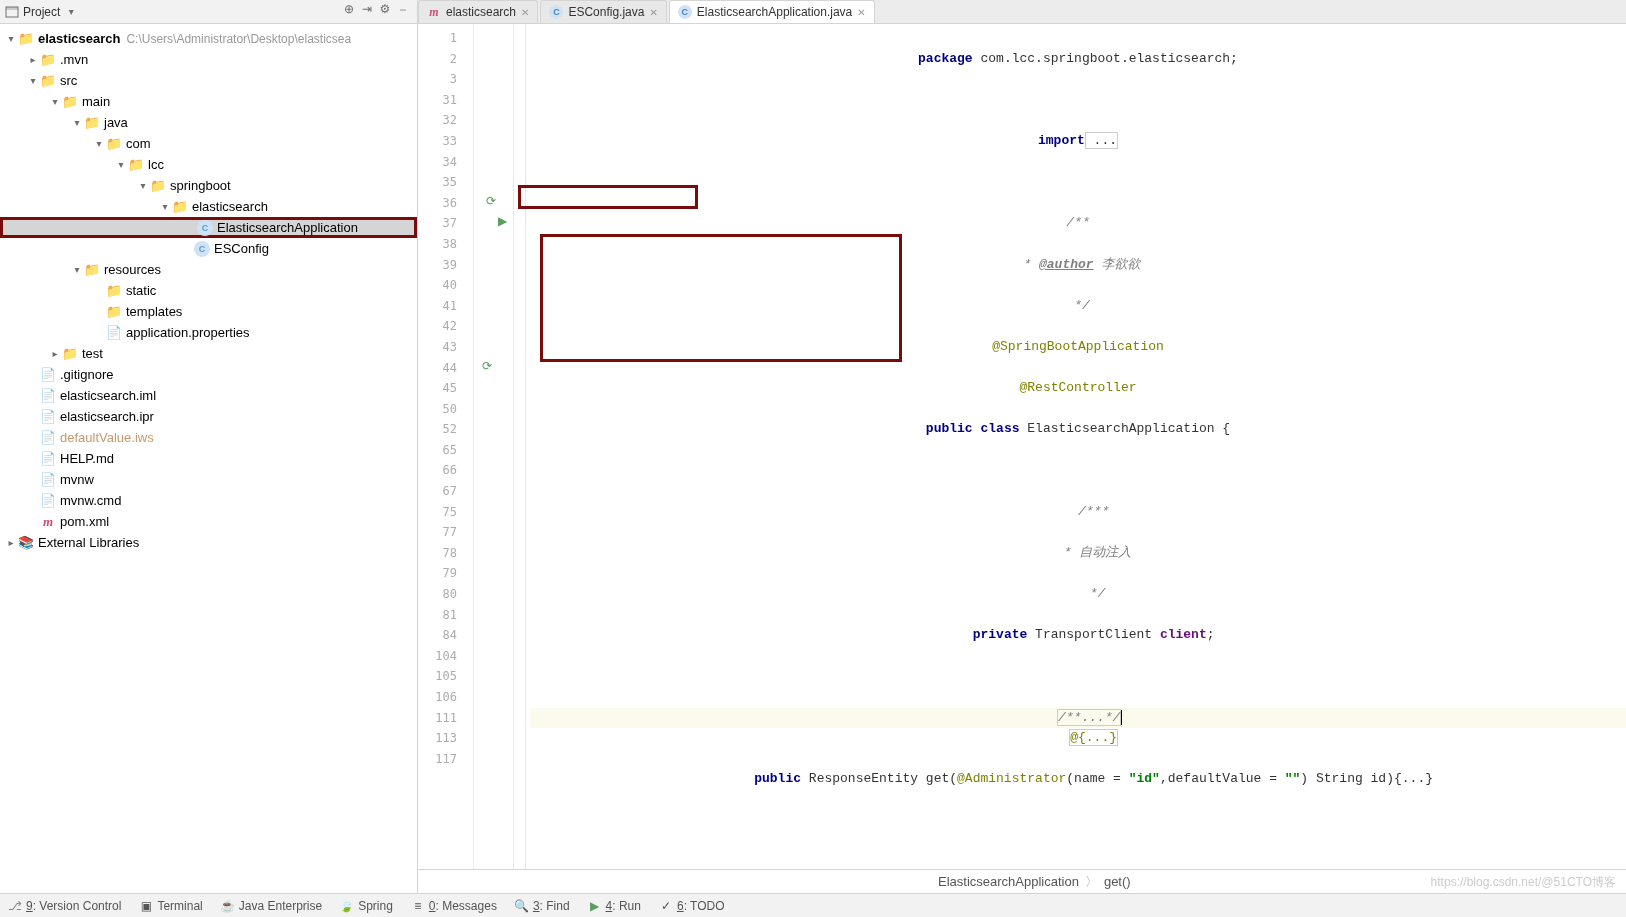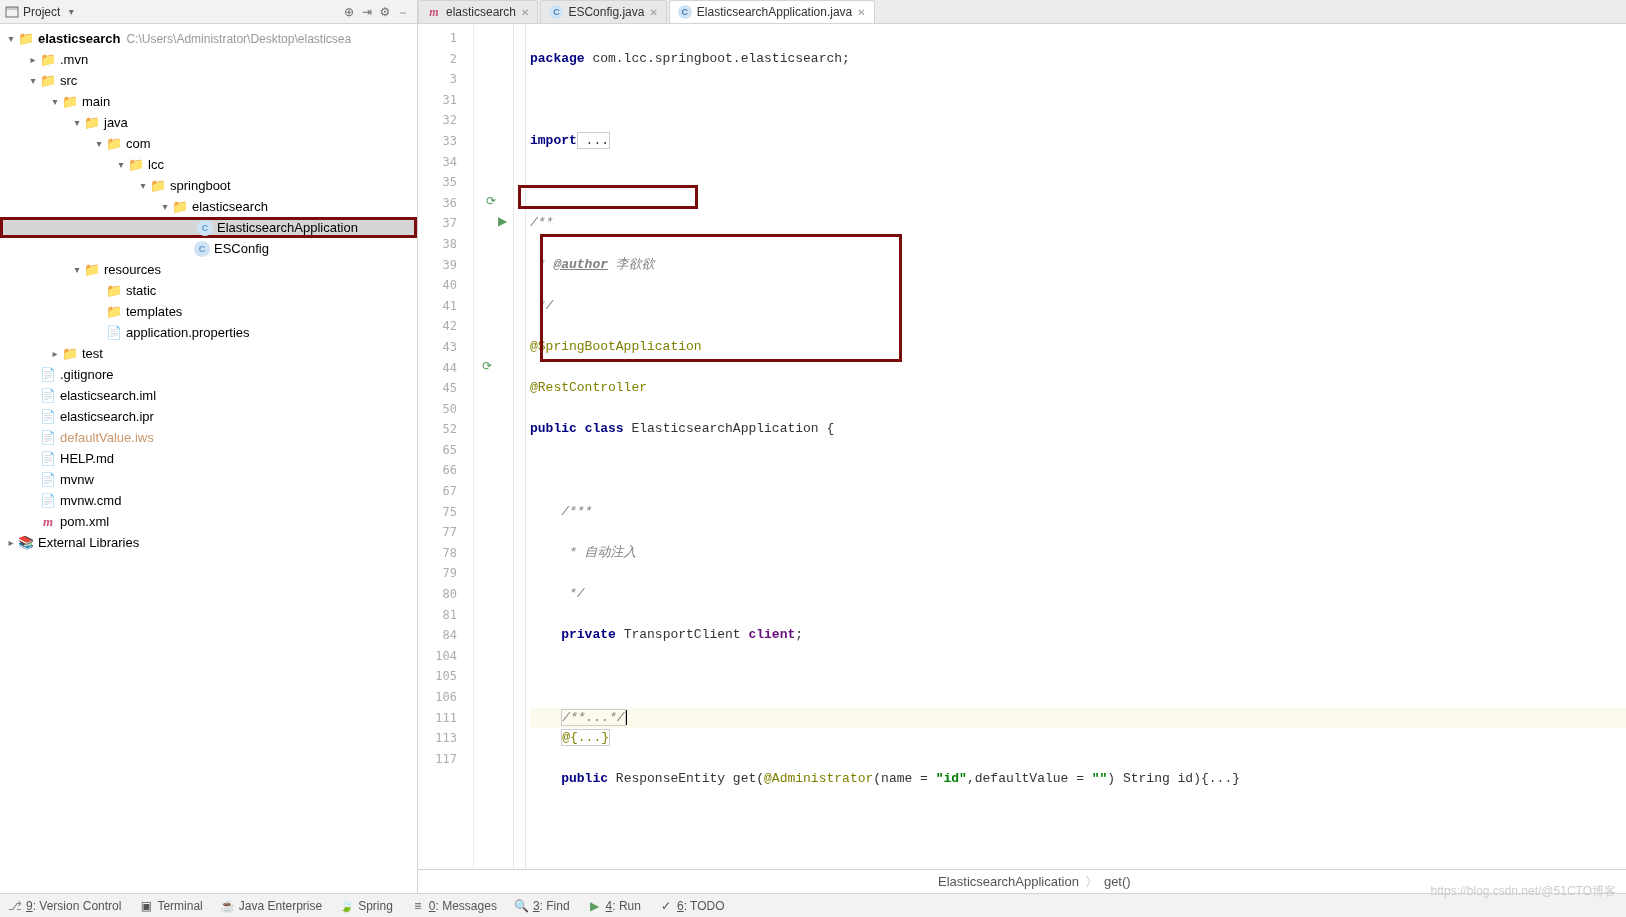--- a/index.html
+++ b/index.html
@@ -1,20 +1,20 @@
 <!DOCTYPE html>
 <html><head>
   <meta charset="utf-8">
   <style>
     * { box-sizing: border-box; margin: 0; padding: 0; }
     body { font-family: "Segoe UI", Tahoma, sans-serif; font-size: 12px; color: #333; background: #fff; overflow: hidden; }
     .app { display: flex; flex-direction: column; height: 917px; width: 1626px; }
     .main { display: flex; flex: 1; overflow: hidden; }
     .sidebar { width: 418px; border-right: 1px solid #d4d4d4; display: flex; flex-direction: column; background: #fff; }
-    .sidebar-header { height: 24px; display: flex; align-items: center; padding: 0 5px; border-bottom: 1px solid #d4d4d4; background: #f2f2f2; }
+    .sidebar-header { height: 24px; display: flex; padding: 0 5px; border-bottom: 1px solid #d4d4d4; background: #f2f2f2; }
     .sidebar-header .title { display: flex; align-items: center; gap: 4px; }
     .sidebar-header .spacer { flex: 1; }
     .sidebar-header .icon-btn { width: 18px; height: 18px; display: flex; align-items: center; justify-content: center; color: #6e6e6e; cursor: pointer; }
     .tree { flex: 1; overflow: auto; padding-top: 4px; font-size: 13px; }
     .tree-row { display: flex; align-items: center; height: 21px; padding-left: 4px; white-space: nowrap; }
     .tree-row.selected { background: #d5d5d5; }
     .tree-row.highlight-box { border: 3px solid #7a0b0b; }
     .arrow { width: 14px; display: inline-flex; justify-content: center; color: #6e6e6e; font-size: 10px; }
     .node-icon { width: 16px; height: 16px; display: inline-flex; align-items: center; justify-content: center; margin-right: 4px; }
     .folder { color: #b7a56f; }
@@ -34,39 +34,39 @@
     .tab .close { color: #999; font-size: 10px; }
     .tab-icon { width: 14px; height: 14px; display: inline-flex; align-items: center; justify-content: center; }
     .m-icon { color: #c94f7c; font-style: italic; font-weight: bold; font-family: serif;}
     .c-icon { background:#cfe3f5; color:#4a84bd; border-radius:50%; width:14px; height:14px; font-size:9px; font-weight:bold; display:flex; align-items:center; justify-content:center;}
     
     .code-area { flex: 1; display: flex; overflow: hidden; position: relative; }
     .gutter { width: 56px; background: #fff; border-right: 1px solid #eee; text-align: right; color: #adadad; font-family: "Consolas", monospace; font-size: 12px; padding-top: 4px; }
     .gutter .ln { height: 20.6px; padding-right: 16px; line-height: 20.6px; }
     .marker-col { width: 40px; background: #fff; border-right: 1px solid #e8e8e8; position: relative; }
     .fold-col { width: 12px; background: #fff; border-right: 1px solid #e8e8e8; }
-    .code { flex: 1; font-family: "Consolas","Courier New",monospace; font-size: 13px; padding: 4px 0 0 4px; line-height: 20.6px; white-space: pre; position: relative; }
+    .code { flex: 1; font-family: "Consolas","Courier New",monospace; font-size: 13px; padding: 4px 0 0 4px; line-height: 20.6px; white-space: pre; position: relative; text-align: center; }
     .kw { color: #000080; font-weight: bold; }
     .anno { color: #808000; }
     .str { color: #008000; font-weight: bold; }
     .com { color: #808080; font-style: italic; }
     .field { color: #660e7a; font-weight: bold; }
     .doc-tag { color: #808080; font-style: italic; text-decoration: underline; font-weight:bold;}
     .anno-hl { background: #e6e6b8; }
     .current-line { background: #fcfaed; display: inline-block; width: 100%; }
     .red-box { border: 3px solid #7a0b0b; position: absolute; pointer-events: none; }
     
     .breadcrumb { height: 24px; border-top: 1px solid #d4d4d4; display: flex; align-items: center; padding-left: 520px; font-size: 13px; color: #555; gap: 6px; }
     .breadcrumb .sep { color: #aaa; }
     
     .statusbar { height: 24px; border-top: 1px solid #d4d4d4; background: #f2f2f2; display: flex; align-items: center; padding: 0 8px; gap: 18px; font-size: 12px; color: #555; }
     .status-item { display: flex; align-items: center; gap: 4px; }
     .status-icon { width: 14px; height: 14px; display: inline-flex; align-items: center; justify-content: center; }
     .underline { text-decoration: underline; }
-    .watermark { position: absolute; right: 10px; bottom: 17px; color: #ccc; font-size: 12px; }
+    .watermark { position: absolute; right: 10px; bottom: 26px; color: #ccc; font-size: 12px; }
     svg { display: block; }
   </style>
 </head>
 <body>
 
 <div class="app">
   <div class="main">
     <div class="sidebar">
       <div class="sidebar-header">
         <div class="title">

